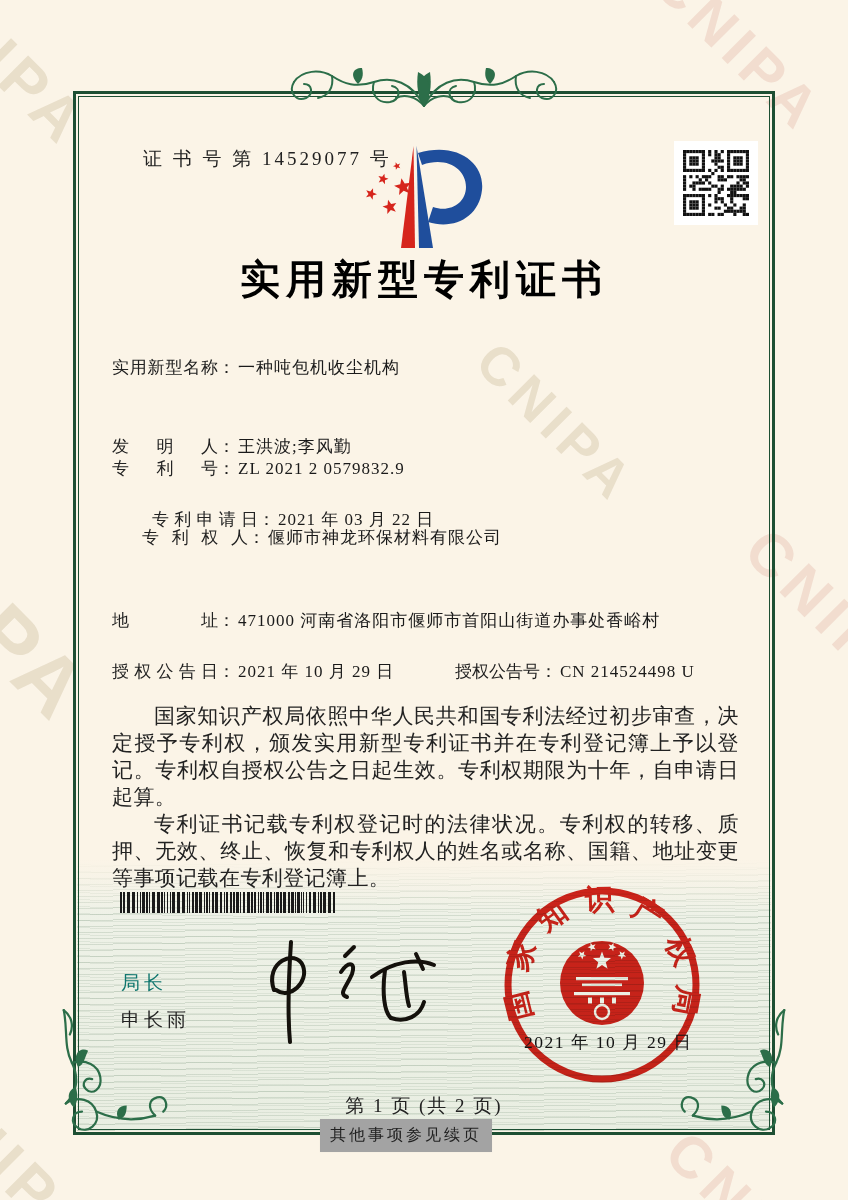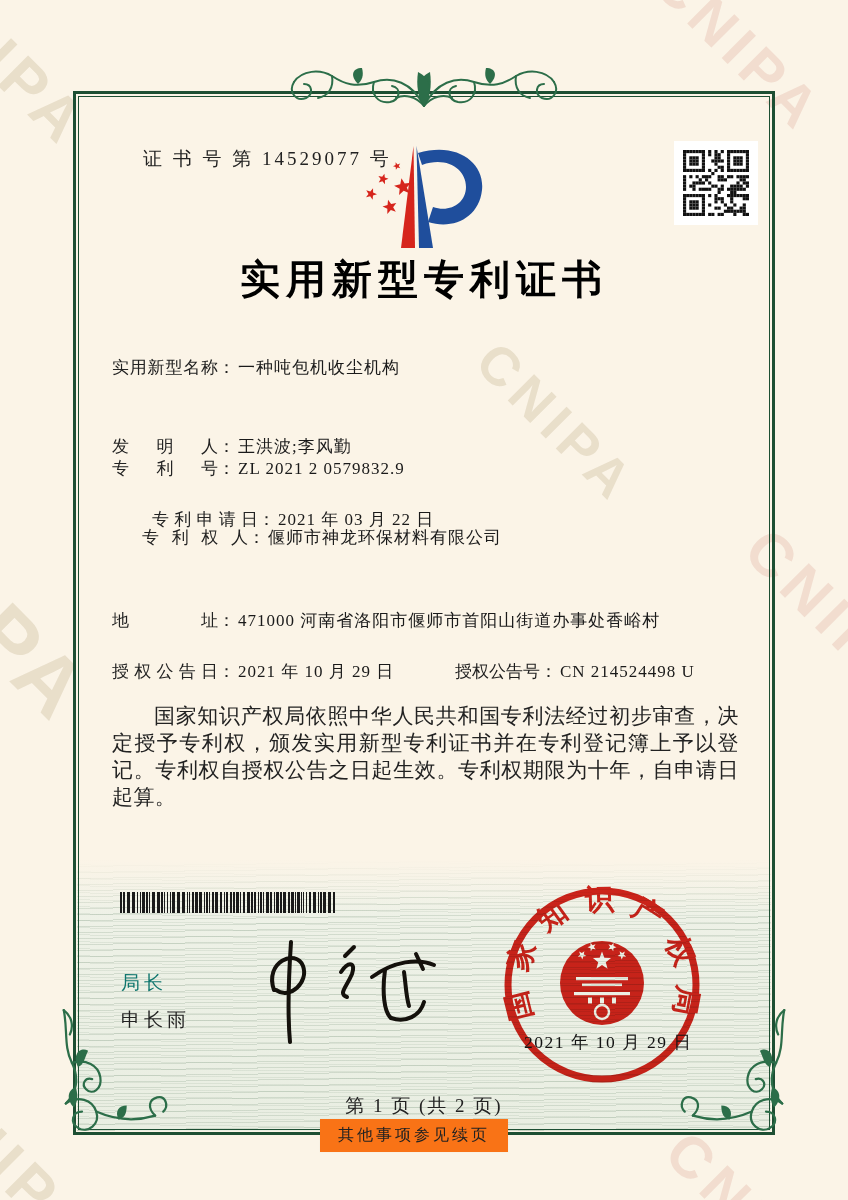--- a/index.html
+++ b/index.html
@@ -77,22 +77,22 @@
   .seal{position:absolute; left:497px; top:880px; z-index:5; mix-blend-mode:multiply;}
   .seal-date{
     position:absolute; left:524px; top:1030px; z-index:7; font-size:17.5px;
     letter-spacing:1.5px; color:#141414; white-space:nowrap;
   }
   .page-info{
     position:absolute; left:73px; top:1093px; width:702px; z-index:6;
     text-align:center; font-size:19px; letter-spacing:2px; color:#222;
   }
   .note-box{
-    position:absolute; left:320px; top:1119px; width:188px; height:33px; z-index:5;
-    background:#f97316; display:flex; align-items:center; justify-content:center;
+    position:absolute; left:320px; top:1119px; width:172px; height:33px; z-index:5;
+    background:#a3a3a3; display:flex; align-items:center; justify-content:center;
     font-size:16px; letter-spacing:3px; color:#222; box-shadow:0 0 2px rgba(0,0,0,0.04);
   }
 </style>
 </head>
 <body>
 
 <div class="page">
 
   <div class="wm gray" style="left:-55px; top:-48px; font-size:62px;">CNIPA</div>
   <div class="wm pink" style="left:688px; top:-52px; font-size:58px;">CNIPA</div>
@@ -397,20 +397,21 @@
   </div>
   <div class="frow" style="top:660px;">
     <span class="flabel">授权公告日</span><span class="colon">：</span><span class="fvalue">2021 年 10 月 29 日</span>
   </div>
   <div class="grant-no">
     <span>授权公告号</span><span class="colon">：</span><span class="fvalue">CN 214524498 U</span>
   </div>
 
   <div class="body-text">
     <p>国家知识产权局依照中华人民共和国专利法经过初步审查，决定授予专利权，颁发实用新型专利证书并在专利登记簿上予以登记。专利权自授权公告之日起生效。专利权期限为十年，自申请日起算。</p>
+    <p>专利证书记载专利权登记时的法律状况。专利权的转移、质押、无效、终止、恢复和专利权人的姓名或名称、国籍、地址变更等事项记载在专利登记簿上。</p>
   </div>
 
   <svg class="barcode" id="barcodeSvg" width="218" height="21" viewBox="0 0 218 21">
       <rect x="0" y="0" width="2" height="21" fill="#1a1a1a"></rect>
       <rect x="3" y="0" width="2" height="21" fill="#1a1a1a"></rect>
       <rect x="7" y="0" width="3" height="21" fill="#1a1a1a"></rect>
       <rect x="12" y="0" width="3" height="21" fill="#1a1a1a"></rect>
       <rect x="17" y="0" width="1" height="21" fill="#1a1a1a"></rect>
       <rect x="20" y="0" width="1" height="21" fill="#1a1a1a"></rect>
       <rect x="22" y="0" width="3" height="21" fill="#1a1a1a"></rect>

